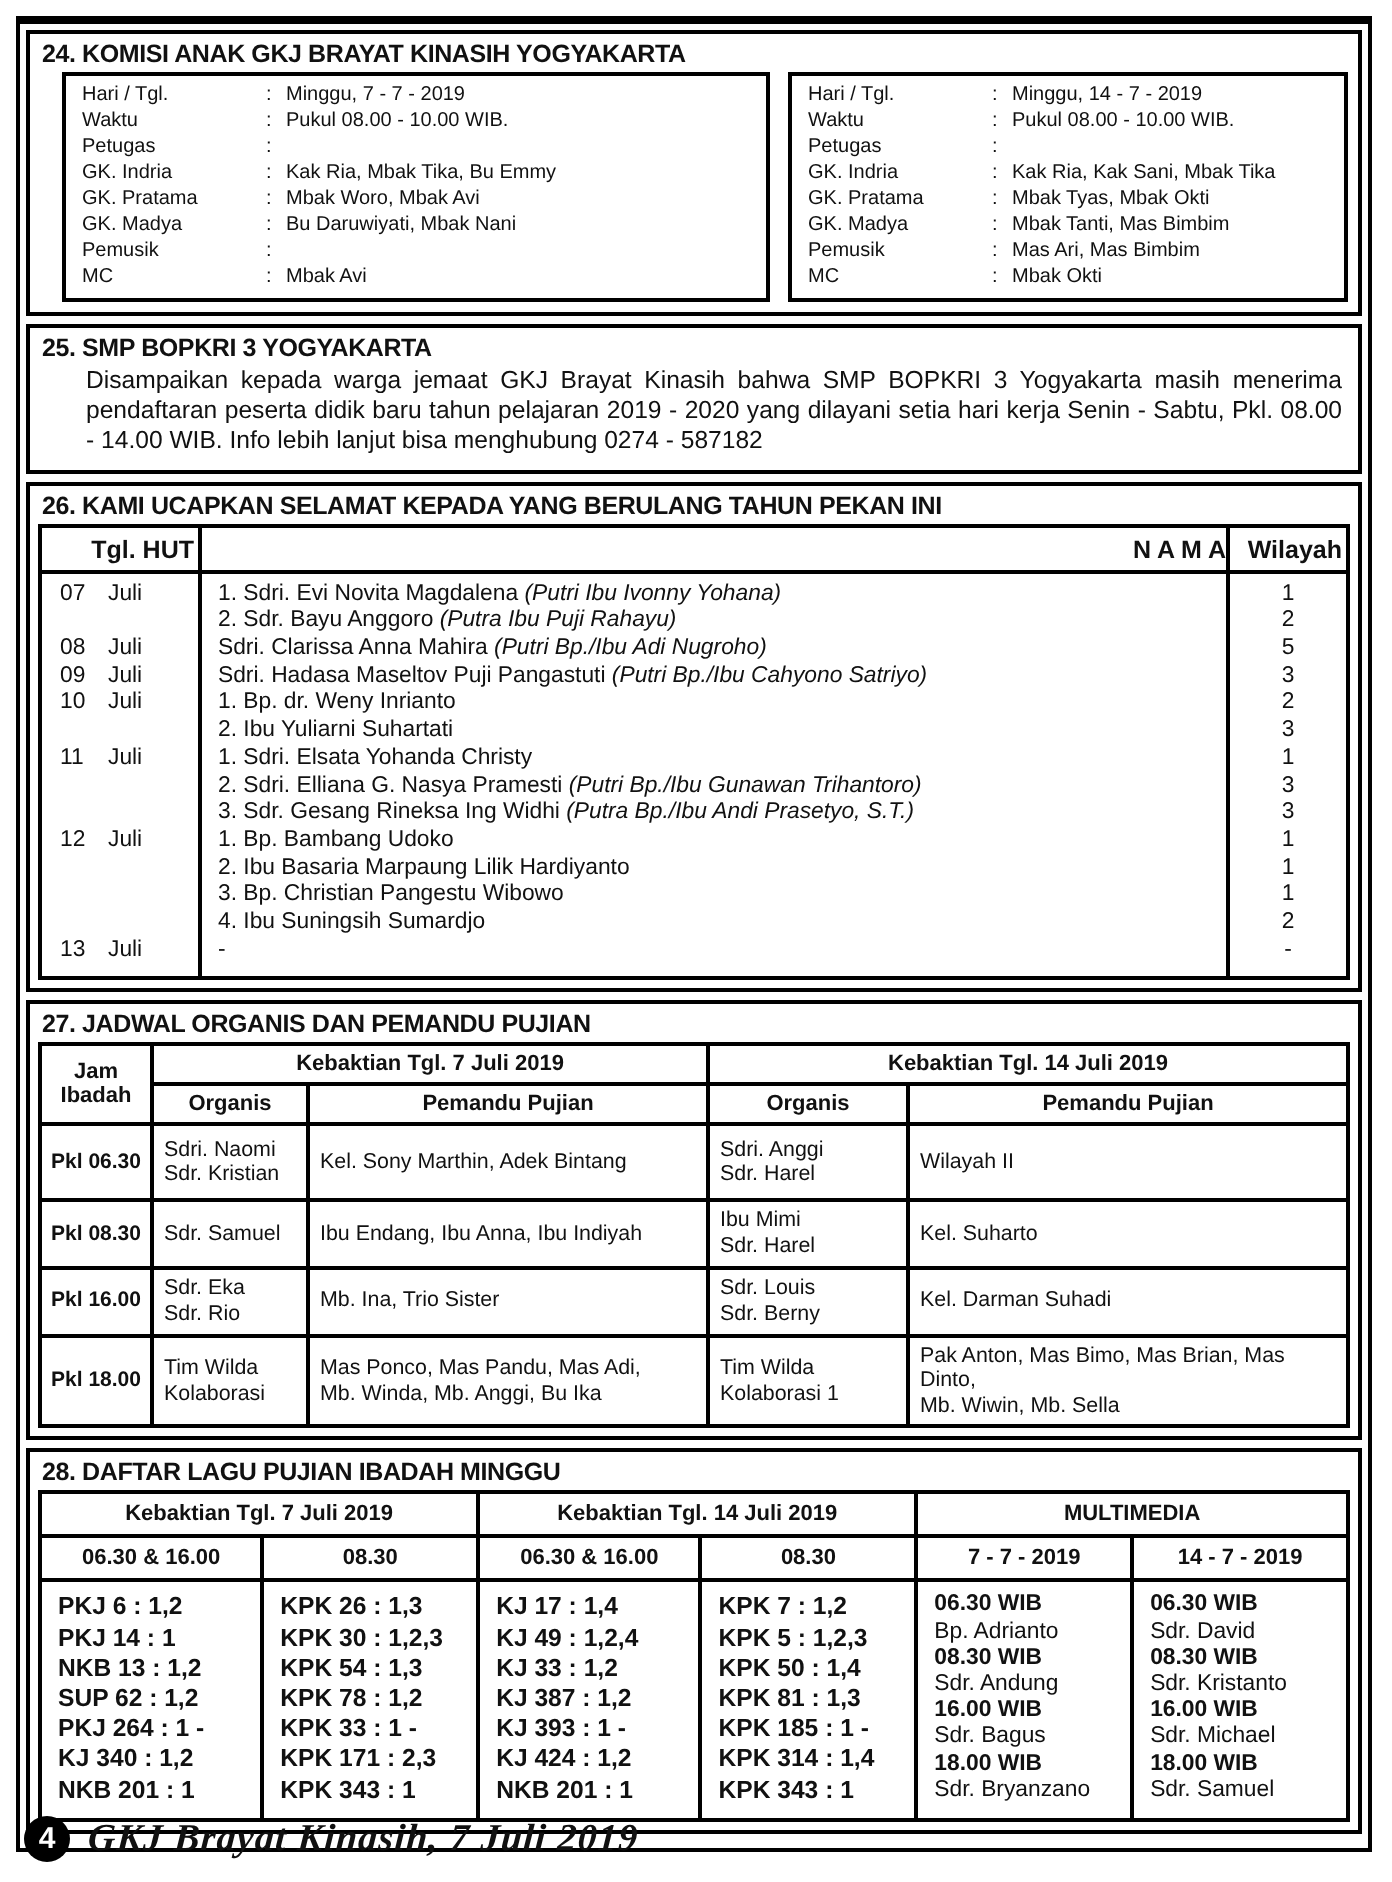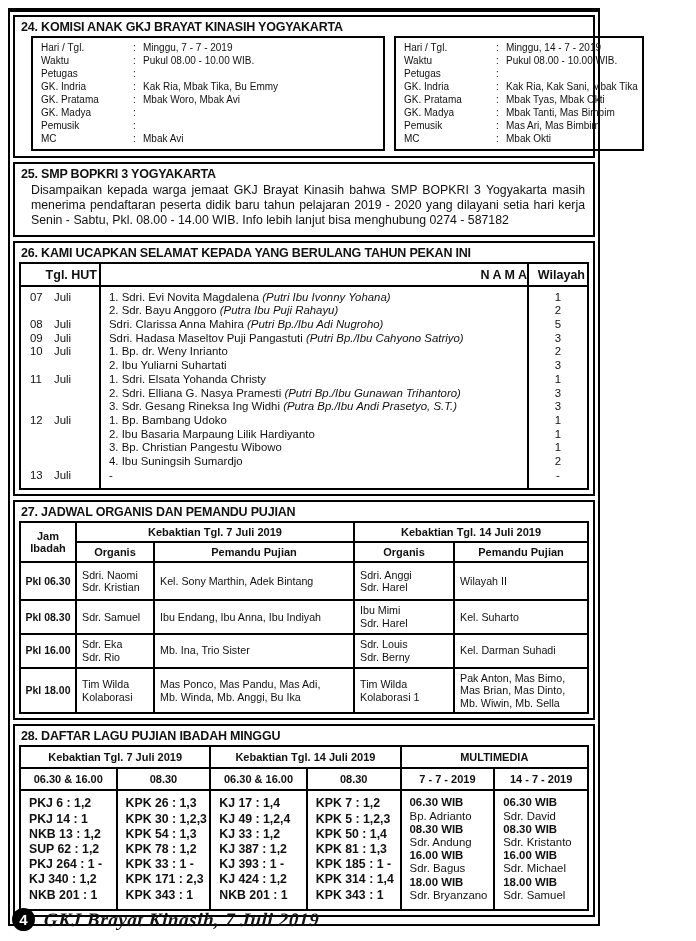--- a/index.html
+++ b/index.html
@@ -2,39 +2,39 @@
 <html><head>
 <meta charset="utf-8">
 <style>
   * { margin:0; padding:0; box-sizing:border-box; }
   html,body { background:#fff; }
   body {
     width:696px; height:941px; overflow:hidden; position:relative;
     font-family:"Liberation Sans", sans-serif; color:#111;
   }
   .frame {
-    position:absolute; left:8px; top:8px; width:592px;
+    position:absolute; left:8px; top:8px; width:678px;
     border:2px solid #000; border-top-width:4px; padding:3px;
     background:#fff;
   }
   section { border:2px solid #000; margin-bottom:4px; background:#fff; }
   .stitle { font-weight:bold; font-size:12.5px; padding:3px 6px 2px 6px; letter-spacing:-0.2px; }
 
   
   .boxes { display:flex; gap:9px; padding:0 5px 5px 16px; }
   .info-box { border:2px solid #000; padding:3px 4px 4px 8px; }
   .info-box:nth-child(1){ flex:0 0 354px; }
   .info-box:nth-child(2){ flex:1; }
   .info-row { display:flex; font-size:10px; line-height:13px; }
   .ilabel { flex:0 0 92px; }
   .icolon { flex:0 0 10px; }
   .ivalue { flex:1; white-space:nowrap; }
 
   
-  .para { font-size:12.3px; line-height:15.2px; margin:0 8px 6px 16px; text-align:justify; }
+  .para { font-size:12.3px; line-height:15.2px; margin:0 8px 6px 28px; text-align:justify; }
 
   
   .bday { border:2px solid #000; margin:0 4px 4px 4px; position:relative; }
   .vline { position:absolute; top:0; bottom:0; width:2px; background:#000; }
   .vline.l { left:78px; } .vline.r { right:58px; }
   .bday-head { display:grid; grid-template-columns:78px 1fr 58px; border-bottom:2px solid #000; }
   .bday-head div { font-weight:bold; font-size:12.5px; text-align:right; padding:4px 2px 3px 2px; }
   .bday-body { padding:4px 0 6px 0; }
   .bd-row { display:grid; grid-template-columns:78px 1fr 58px; font-size:11.4px; line-height:13.7px; }
   .bd-date { padding-left:9px; display:flex; }
@@ -105,20 +105,21 @@
             <span class="ivalue">Kak Ria, Mbak Tika, Bu Emmy</span>
           </div>
           <div class="info-row">
             <span class="ilabel">GK. Pratama</span>
             <span class="icolon">:</span>
             <span class="ivalue">Mbak Woro, Mbak Avi</span>
           </div>
           <div class="info-row">
             <span class="ilabel">GK. Madya</span>
             <span class="icolon">:</span>
+            <span class="ivalue">Bu Daruwiyati, Mbak Nani</span>
           </div>
           <div class="info-row">
             <span class="ilabel">Pemusik</span>
             <span class="icolon">:</span>
           </div>
           <div class="info-row">
             <span class="ilabel">MC</span>
             <span class="icolon">:</span>
             <span class="ivalue">Mbak Avi</span>
           </div>

